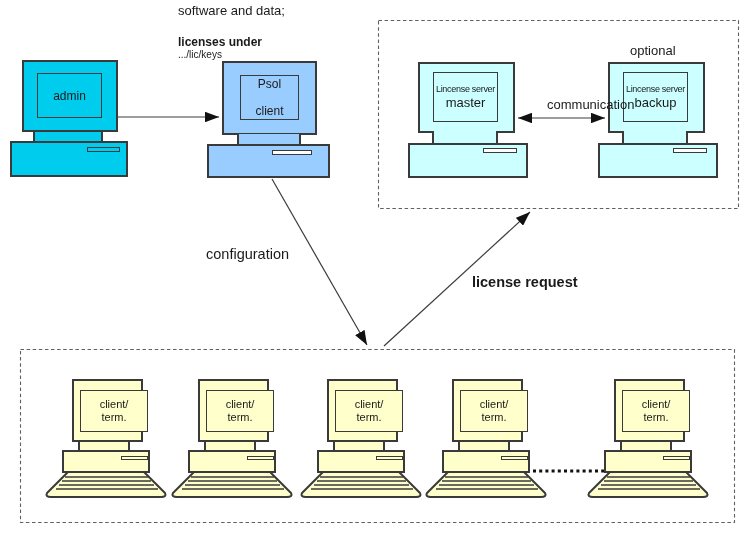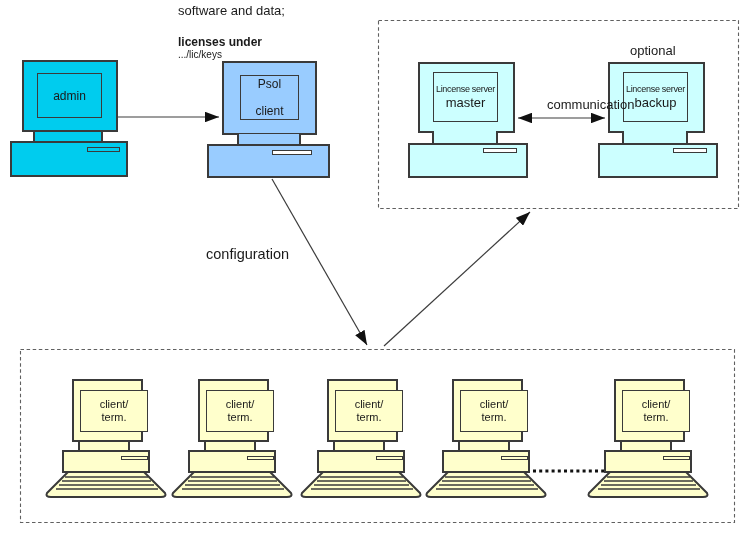--- a/index.html
+++ b/index.html
@@ -148,20 +148,21 @@
       <span class="srv-line2">backup</span>
     </div>
     <div class="part neck backup-neck"></div>
     <div class="part base backup-base"></div>
     <div class="part slot backup-slot"></div>
   </div>
 
   <div class="note optional-label">optional</div>
   <div class="note communication-label">communication</div>
   <div class="note configuration-label">configuration</div>
+  <div class="note license-request-label">license request</div>
 
   <div class="client client-1">
     <div class="part monitor"></div>
     <div class="part screen">
       <span>client/</span>
       <span>term.</span>
     </div>
     <div class="part neck"></div>
     <div class="part base"></div>
     <div class="part slot"></div>

